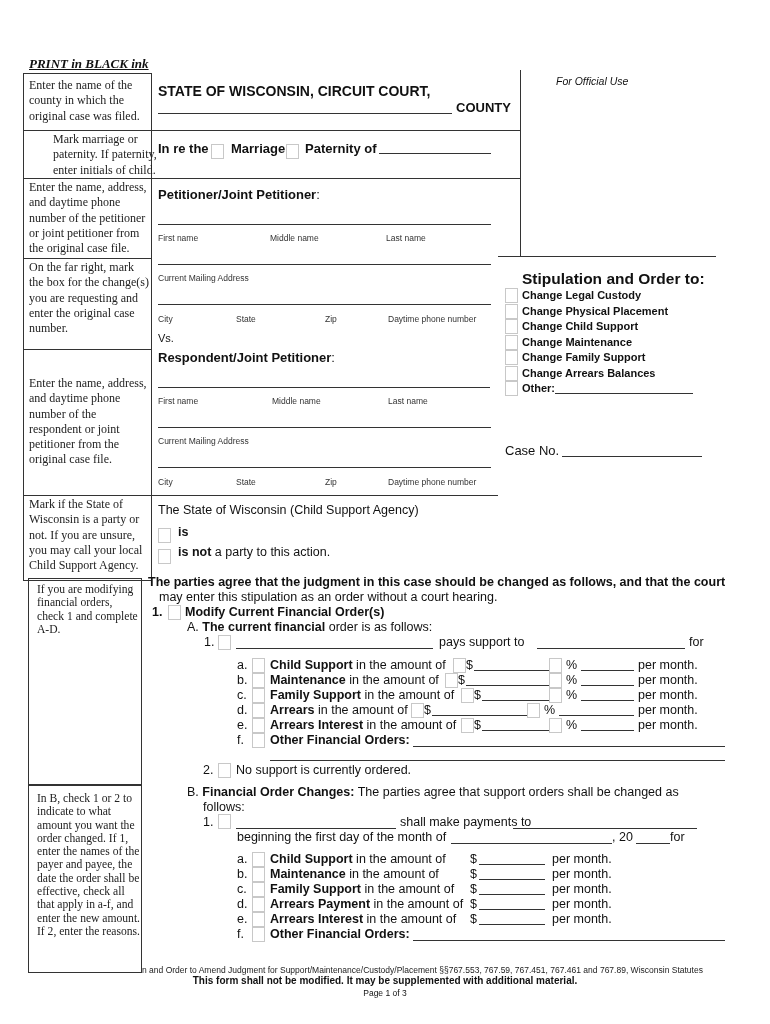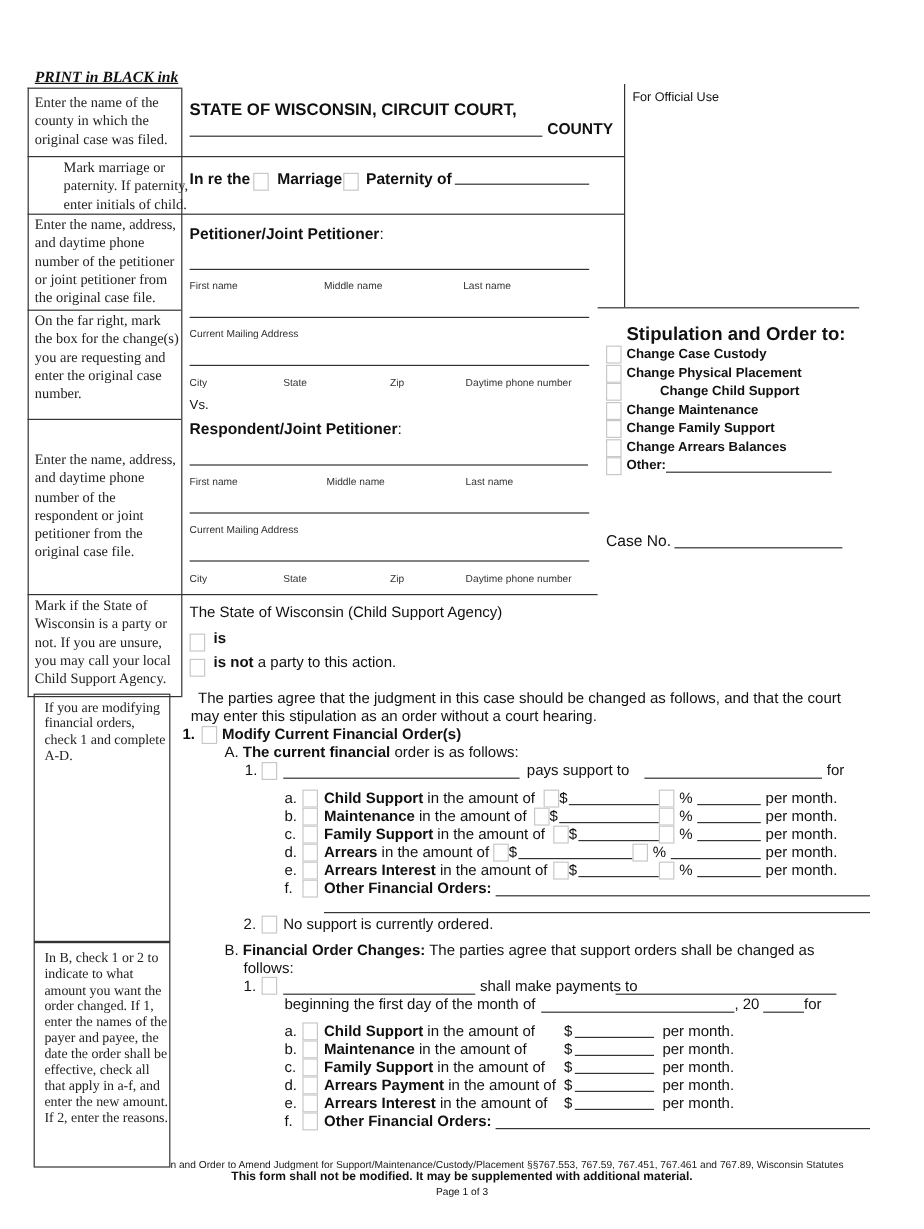--- a/index.html
+++ b/index.html
@@ -42,21 +42,21 @@
 <div class="abs" style="left:28px;top:578px;width:114px;height:207px;border:1px solid #333;box-sizing:border-box;">
   <div class="hint" style="left:4px;top:4px;width:108px;font-size:11.6px;line-height:13.3px;">If you are modifying financial orders, check 1 and complete A-D.</div>
 </div>
 <div class="abs" style="left:28px;top:785px;width:114px;height:188px;border:1px solid #333;box-sizing:border-box;">
   <div class="hint" style="left:4px;top:6px;width:108px;font-size:11.6px;line-height:13.3px;">In B, check 1 or 2 to indicate to what amount you want the order changed. If 1, enter the names of the payer and payee, the date the order shall be effective, check all that apply in a-f, and enter the new amount.  If 2, enter the reasons.</div>
 </div>
 
 <div class="abs b" style="left:158px;top:83px;font-size:14px;">STATE OF WISCONSIN, CIRCUIT COURT,</div>
 <div class="line" style="left:158px;top:113px;width:294px;"></div>
 <div class="abs b" style="left:456px;top:100px;font-size:13px;">COUNTY</div>
-<div class="abs" style="left:527px;top:75px;font-size:10.5px;">For Official Use</div>
+<div class="abs" style="left:556px;top:75px;font-size:10.5px;font-style:italic;">For Official Use</div>
 
 <div class="abs b" style="left:158px;top:141px;font-size:13px;">In re the</div>
 <div class="cb" style="left:211px;top:144px;"></div>
 <div class="abs b" style="left:231px;top:141px;font-size:13px;">Marriage</div>
 <div class="cb" style="left:286px;top:144px;"></div>
 <div class="abs b" style="left:305px;top:141px;font-size:13px;">Paternity of</div>
 <div class="line" style="left:379px;top:153px;width:112px;"></div>
 
 <div class="abs" style="left:158px;top:187px;font-size:13px;"><span class="b">Petitioner/Joint Petitioner</span>:</div>
 <div class="line" style="left:158px;top:224px;width:333px;"></div>
@@ -81,45 +81,45 @@
 <div class="small" style="left:158px;top:436px;">Current Mailing Address</div>
 <div class="line" style="left:158px;top:467px;width:333px;"></div>
 <div class="small" style="left:158px;top:477px;">City</div>
 <div class="small" style="left:236px;top:477px;">State</div>
 <div class="small" style="left:325px;top:477px;">Zip</div>
 <div class="small" style="left:388px;top:477px;">Daytime phone number</div>
 
 <div class="abs b" style="left:522px;top:270px;font-size:15.5px;">Stipulation and Order to:</div>
 <div id="stip-list">
     <div class="cb" style="left: 505px; top: 288px;"></div>
-    <div class="abs b" style="left: 522px; top: 289px; font-size: 11px;">Change Case Custody</div>
+    <div class="abs b" style="left: 522px; top: 289px; font-size: 11px;">Change Legal Custody</div>
     <div class="cb" style="left: 505px; top: 303.5px;"></div>
     <div class="abs b" style="left: 522px; top: 304.5px; font-size: 11px;">Change Physical Placement</div>
     <div class="cb" style="left: 505px; top: 319px;"></div>
-    <div class="abs b" style="left: 522px; top: 320px; font-size: 11px; margin-left: 28px;">Change Child Support</div>
+    <div class="abs b" style="left: 522px; top: 320px; font-size: 11px;">Change Child Support</div>
     <div class="cb" style="left: 505px; top: 334.5px;"></div>
     <div class="abs b" style="left: 522px; top: 335.5px; font-size: 11px;">Change Maintenance</div>
     <div class="cb" style="left: 505px; top: 350px;"></div>
     <div class="abs b" style="left: 522px; top: 351px; font-size: 11px;">Change Family Support</div>
     <div class="cb" style="left: 505px; top: 365.5px;"></div>
     <div class="abs b" style="left: 522px; top: 366.5px; font-size: 11px;">Change Arrears Balances</div>
     <div class="cb" style="left: 505px; top: 381px;"></div>
     <div class="abs b" style="left: 522px; top: 382px; font-size: 11px;">Other:</div>
   </div>
 <div class="line" style="left:555px;top:393px;width:138px;"></div>
 <div class="abs" style="left:505px;top:443px;font-size:13px;">Case No.</div>
 <div class="line" style="left:562px;top:456px;width:140px;"></div>
 
 <div class="abs" style="left:158px;top:503px;font-size:12.5px;">The State of Wisconsin (Child Support Agency)</div>
 <div class="cb" style="left:158px;top:528px;"></div>
 <div class="abs b" style="left:178px;top:525px;font-size:12.5px;">is</div>
 <div class="cb" style="left:158px;top:549px;"></div>
 <div class="abs" style="left:178px;top:545px;font-size:12.5px;"><span class="b">is not</span><span> a party to this action.</span></div>
 
-<div class="row" style="left:165px;top:575px;">The parties agree that the judgment in this case should be changed as follows, and that the court</div>
+<div class="row" style="left:148px;top:575px;font-weight:bold;">The parties agree that the judgment in this case should be changed as follows, and that the court</div>
 <div class="row" style="left:159px;top:590px;">may enter this stipulation as an order without a court hearing.</div>
 <div class="row b" style="left:152px;top:605px;">1.</div>
 <div class="cb" style="left:168px;top:605px;"></div>
 <div class="row b" style="left:185px;top:605px;">Modify Current Financial Order(s)</div>
 <div class="row" style="left:187px;top:620px;"><span>A.</span> <span class="b">The current financial</span><span> order is as follows:</span></div>
 <div class="row" style="left:204px;top:635px;">1.</div>
 <div class="cb" style="left:218px;top:635px;"></div>
 <div class="line" style="left:236px;top:648px;width:197px;"></div>
 <div class="row" style="left:439px;top:635px;">pays support to</div>
 <div class="line" style="left:537px;top:648px;width:148px;"></div>

